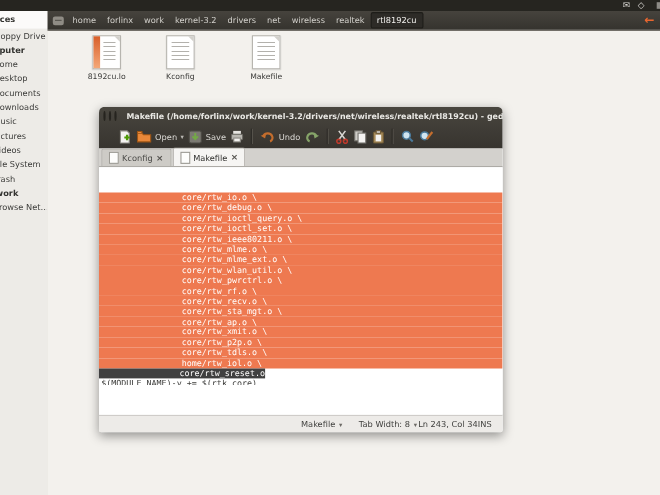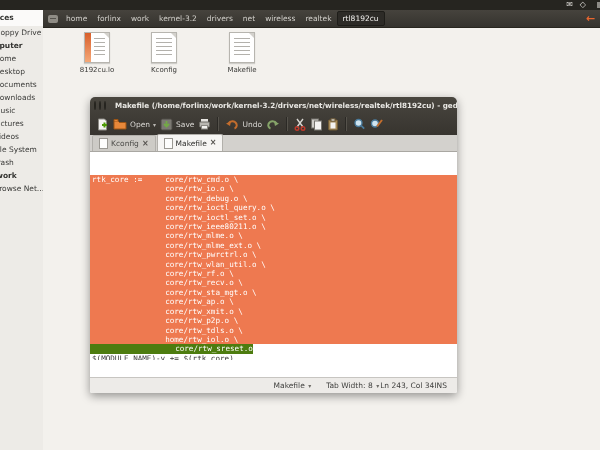--- a/index.html
+++ b/index.html
@@ -49,41 +49,41 @@
 
   
   .gedit{position:absolute;left:90px;top:97px;width:367px;height:296px;
     border-radius:5px 5px 2px 2px;box-shadow:0 3px 10px rgba(0,0,0,.4);overflow:hidden;background:#fff;}
   .g-top{height:38px;background:linear-gradient(#49463f,#37342f);}
   .g-titlebar{height:16px;display:flex;align-items:center;padding-left:4px;}
   .winbtn{width:9px;height:9px;border-radius:50%;margin-right:3px;box-sizing:border-box;}
   .winbtn.close{background:radial-gradient(circle at 35% 30%,#f79a6d,#dd4814 70%);border:1px solid #26241f;}
   .winbtn.minmax{background:#54514b;border:1px solid #26241f;}
   .g-title{color:#e9e8e4;font-size:7.2px;font-weight:bold;margin-left:6px;white-space:nowrap;}
-  .g-toolbar{height:22px;display:flex;align-items:center;padding-left:6px;gap:4px;}
+  .g-toolbar{height:22px;display:flex;align-items:center;padding-left:17px;gap:4px;}
   .tbtn{display:flex;align-items:center;gap:3px;}
   .tlabel{color:#dbd9d5;font-size:7.5px;}
   .tcaret{color:#b9b7b2;font-size:6px;}
   .tsep{width:1px;height:14px;background:#2b2925;border-right:1px solid #55524b;margin:0 2px;}
 
   .g-tabbar{height:17px;background:#d3d1cd;border-bottom:1px solid #a9a7a2;box-sizing:border-box;
     display:flex;align-items:flex-end;padding-left:2px;}
   .gtab{display:flex;align-items:center;gap:3px;height:15px;padding:0 6px;font-size:7.5px;color:#4a4a47;
     border:1px solid #b2b0ab;border-bottom:none;background:#cdcbc6;border-radius:2px 2px 0 0;margin-right:1px;}
   .gtab.active{background:#f6f5f3;color:#2f2f2d;height:16px;}
   .tab-doc{width:7px;height:9px;background:#fdfdfc;border:1px solid #9b9993;}
   .tab-close{font-weight:bold;font-size:8px;color:#55534f;line-height:8px;}
 
   .g-editor{position:relative;height:225px;background:#ffffff;overflow:hidden;
     font-family:"DejaVu Sans Mono","Liberation Mono",monospace;font-size:7.6px;}
   .g-edpad{padding-top:23px;}
   .sel-line{height:9.42px;line-height:9.42px;white-space:pre;tab-size:8;-moz-tab-size:8;
     background:#ee7950;color:#fffefd;padding-left:2px;}
   .sel-line.lastsel{background:transparent;padding-left:0;}
-  .sel-line.lastsel span{background:#4d7c0f;padding-left:12px;display:inline-block;height:9.42px;}
+  .sel-line.lastsel span{background:#404040;padding-left:0;display:inline-block;height:9.42px;}
   .next-line{height:6px;overflow:hidden;line-height:9px;white-space:pre;tab-size:8;-moz-tab-size:8;
     color:#3c3c3a;padding-left:2px;}
 
   .g-statusbar{height:16px;background:#edebe8;border-top:1px solid #c7c5c1;box-sizing:border-box;
     display:flex;align-items:center;justify-content:flex-end;font-size:7.5px;color:#3f3f3d;padding-right:10px;}
   .sb-item{white-space:nowrap;}
   .sb-caret{font-size:6px;color:#6d6b67;margin:0 1px;}
   .gap14{margin-left:14px;} .gap22{} .gap18{}
 
   svg{display:block;}
@@ -252,30 +252,29 @@
       </span>
       <span class="gtab active">
         <span class="tab-doc"></span>
         <span>Makefile</span>
         <span class="tab-close">×</span>
       </span>
     </div>
 
     <div class="g-editor">
       <div class="g-edpad">
-        <div class="sel-line">rtk_core :=	core/rtw_cmd.o \</div>
         <div class="sel-line">		core/rtw_io.o \</div>
         <div class="sel-line">		core/rtw_debug.o \</div>
         <div class="sel-line">		core/rtw_ioctl_query.o \</div>
         <div class="sel-line">		core/rtw_ioctl_set.o \</div>
         <div class="sel-line">		core/rtw_ieee80211.o \</div>
         <div class="sel-line">		core/rtw_mlme.o \</div>
         <div class="sel-line">		core/rtw_mlme_ext.o \</div>
+        <div class="sel-line">		core/rtw_wlan_util.o \</div>
         <div class="sel-line">		core/rtw_pwrctrl.o \</div>
-        <div class="sel-line">		core/rtw_wlan_util.o \</div>
         <div class="sel-line">		core/rtw_rf.o \</div>
         <div class="sel-line">		core/rtw_recv.o \</div>
         <div class="sel-line">		core/rtw_sta_mgt.o \</div>
         <div class="sel-line">		core/rtw_ap.o \</div>
         <div class="sel-line">		core/rtw_xmit.o \</div>
         <div class="sel-line">		core/rtw_p2p.o \</div>
         <div class="sel-line">		core/rtw_tdls.o \</div>
         <div class="sel-line">		home/rtw_iol.o \</div>
         <div class="sel-line lastsel"><span>		core/rtw_sreset.o</span></div>
         <div class="next-line">$(MODULE_NAME)-y += $(rtk_core)</div>

